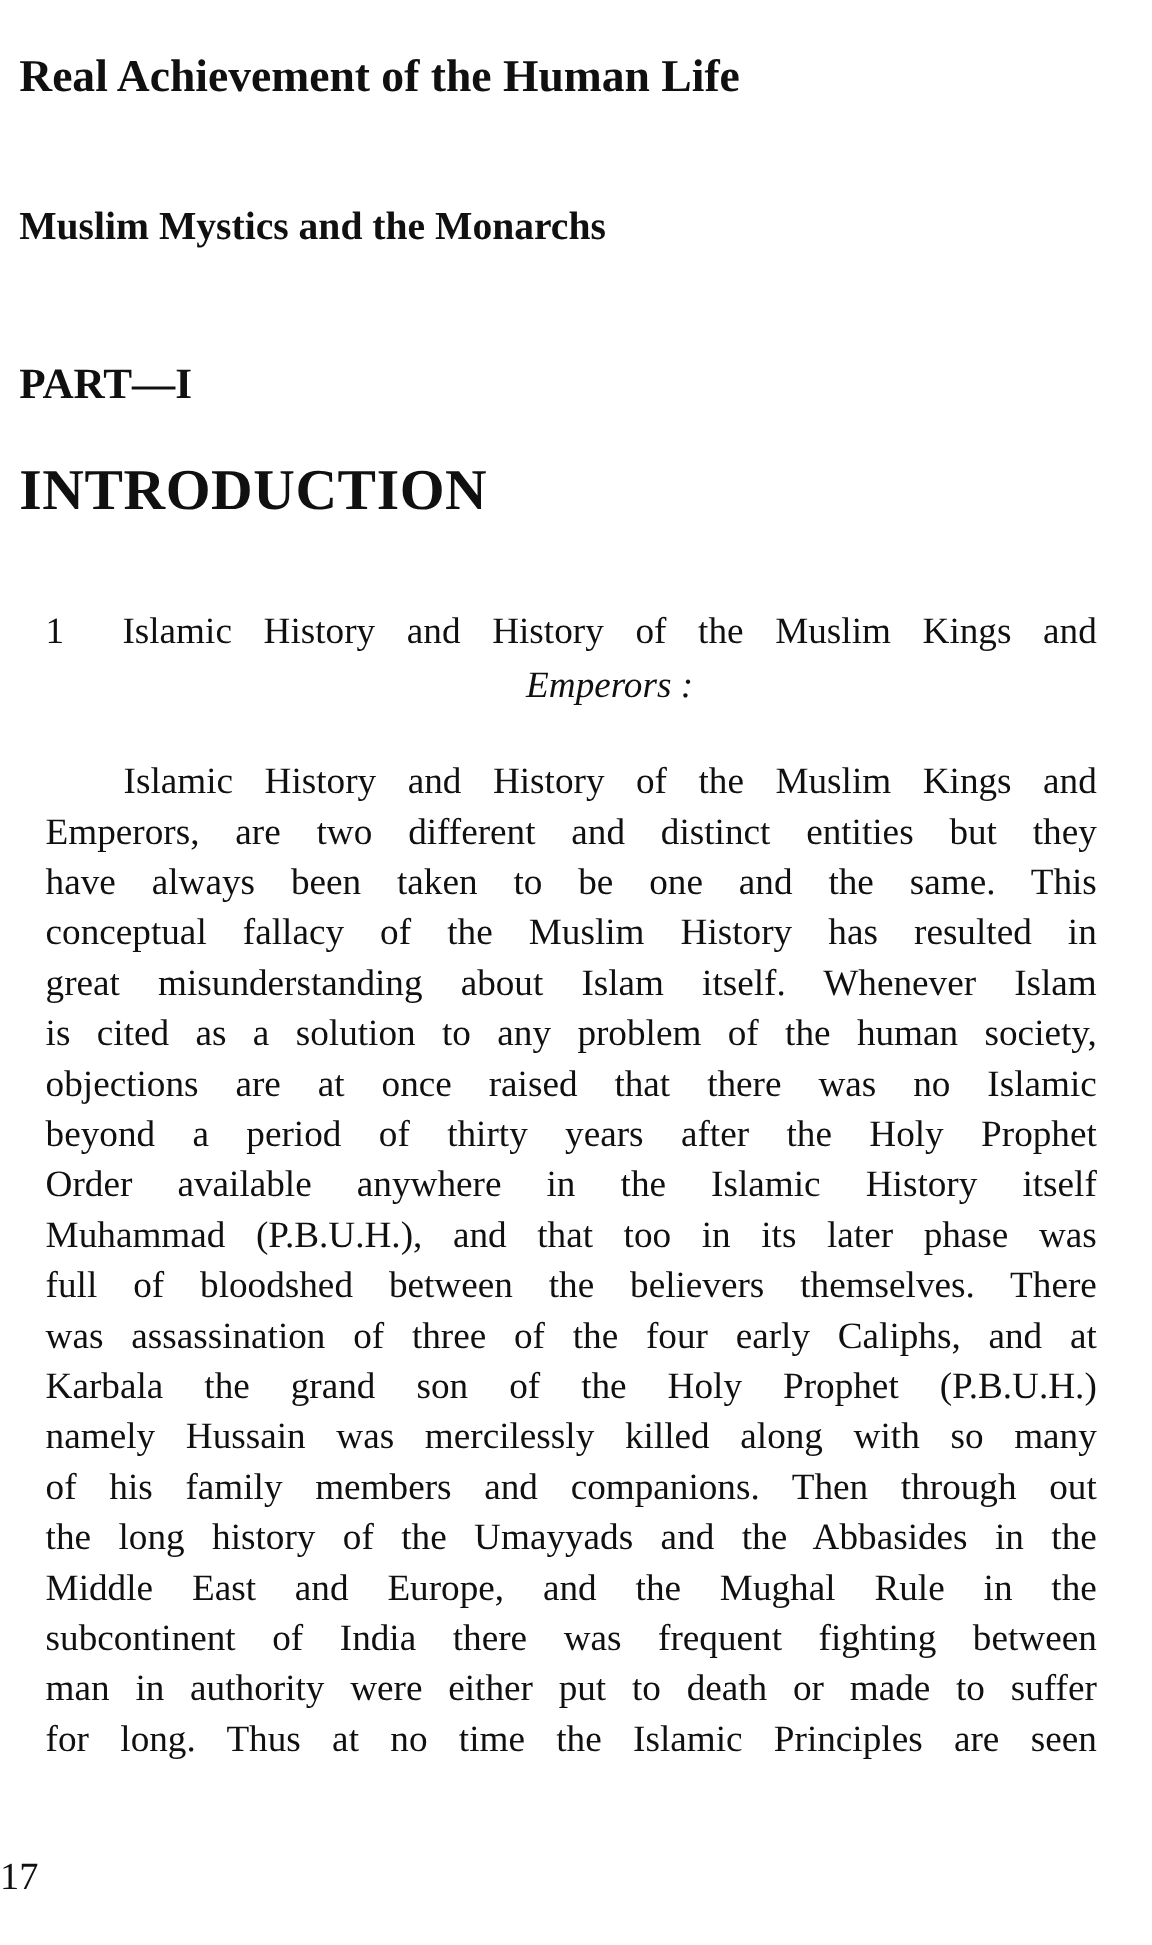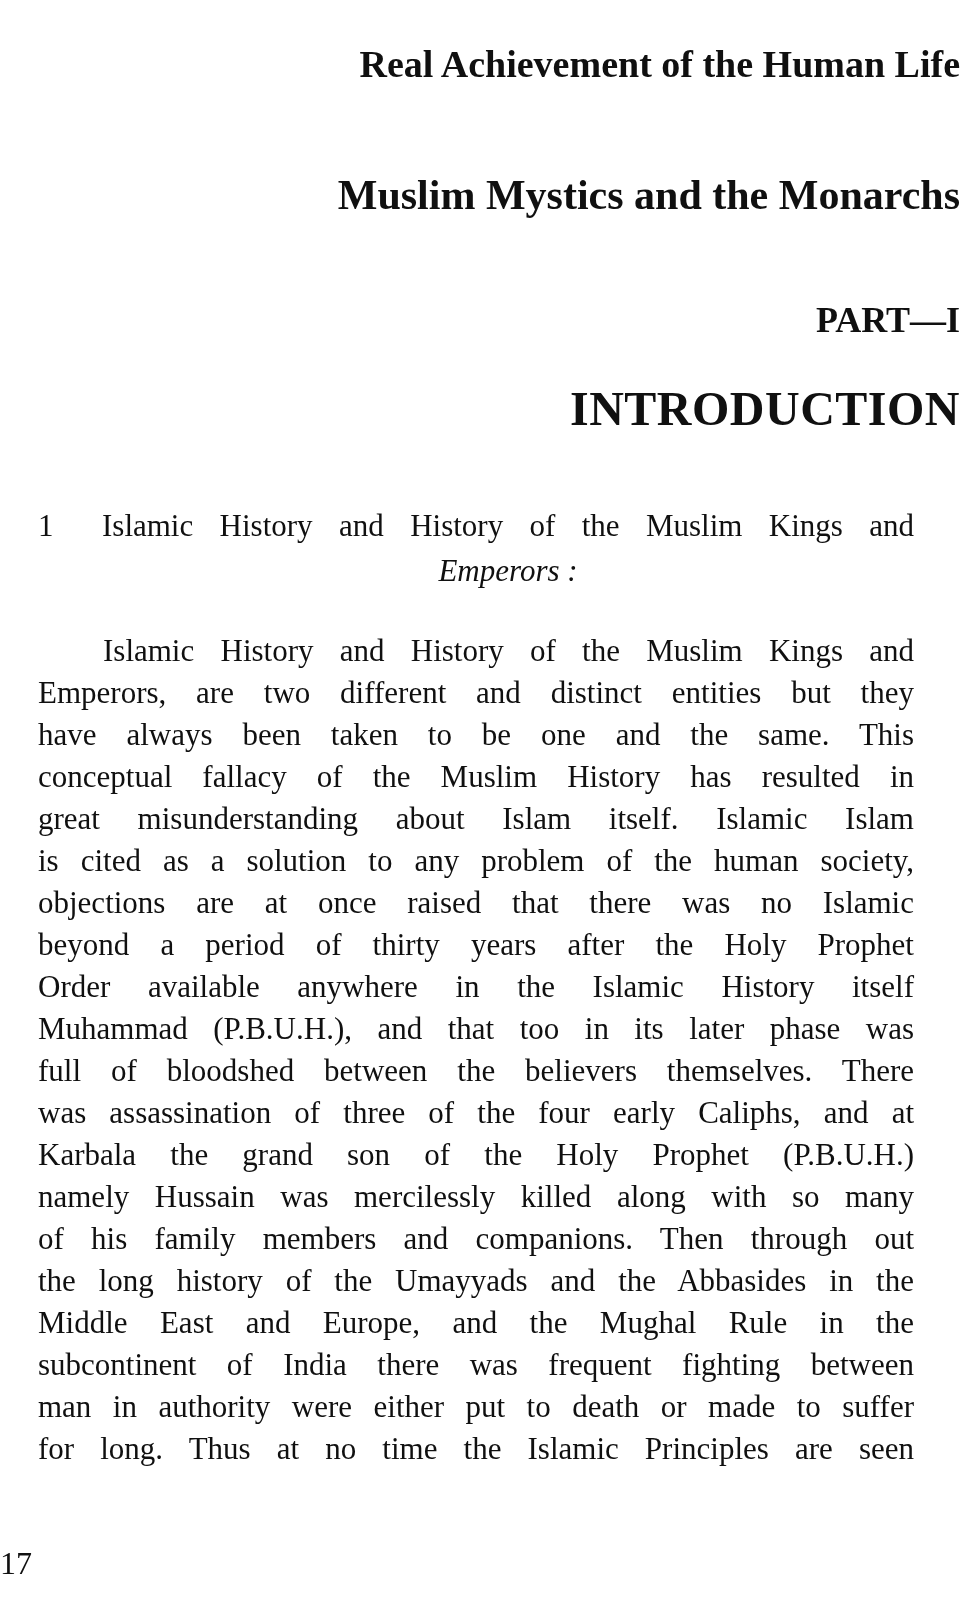--- a/index.html
+++ b/index.html
@@ -11,28 +11,28 @@
     position: relative;
     width: 960px;
     height: 1621px;
     background: #ffffff;
     color: #101010;
     font-family: "Liberation Serif", "DejaVu Serif", serif;
     overflow: hidden;
   }
   .centered {
     position: absolute;
-    left: 0;
+    left: 16px;
     right: 0;
-    text-align: right;
+    text-align: left;
     font-weight: bold;
     white-space: nowrap;
   }
   .book-title    { top: 42px;  font-size: 38px; }
-  .book-subtitle { top: 171px; font-size: 42px; }
+  .book-subtitle { top: 171px; font-size: 33px; }
   .part-label    { top: 299px; font-size: 36px; }
   .section-label { top: 381px; font-size: 48px; letter-spacing: 0.5px; }
 
   .section-heading {
     position: absolute;
     top: 503px;
     left: 38px;
     right: 46px;
     font-size: 31px;
     line-height: 45px;
@@ -102,21 +102,21 @@
       <div class="heading-line-1">Islamic History and History of the Muslim Kings and</div>
       <div class="heading-line-2">Emperors :</div>
     </div>
   </div>
 
   <div class="body-text">
       <div class="body-line first">Islamic History and History of the Muslim Kings and</div>
       <div class="body-line">Emperors, are two different and distinct entities but they</div>
       <div class="body-line">have always been taken to be one and the same. This</div>
       <div class="body-line">conceptual fallacy of the Muslim History has resulted in</div>
-      <div class="body-line">great misunderstanding about Islam itself. Islamic Islam</div>
+      <div class="body-line">great misunderstanding about Islam itself. Whenever Islam</div>
       <div class="body-line">is cited as a solution to any problem of the human society,</div>
       <div class="body-line">objections are at once raised that there was no Islamic</div>
       <div class="body-line">beyond a period of thirty years after the Holy Prophet</div>
       <div class="body-line">Order available anywhere in the Islamic History itself</div>
       <div class="body-line">Muhammad (P.B.U.H.), and that too in its later phase was</div>
       <div class="body-line">full of bloodshed between the believers themselves. There</div>
       <div class="body-line">was assassination of three of the four early Caliphs, and at</div>
       <div class="body-line">Karbala the grand son of the Holy Prophet (P.B.U.H.)</div>
       <div class="body-line">namely Hussain was mercilessly killed along with so many</div>
       <div class="body-line">of his family members and companions. Then through out</div>

